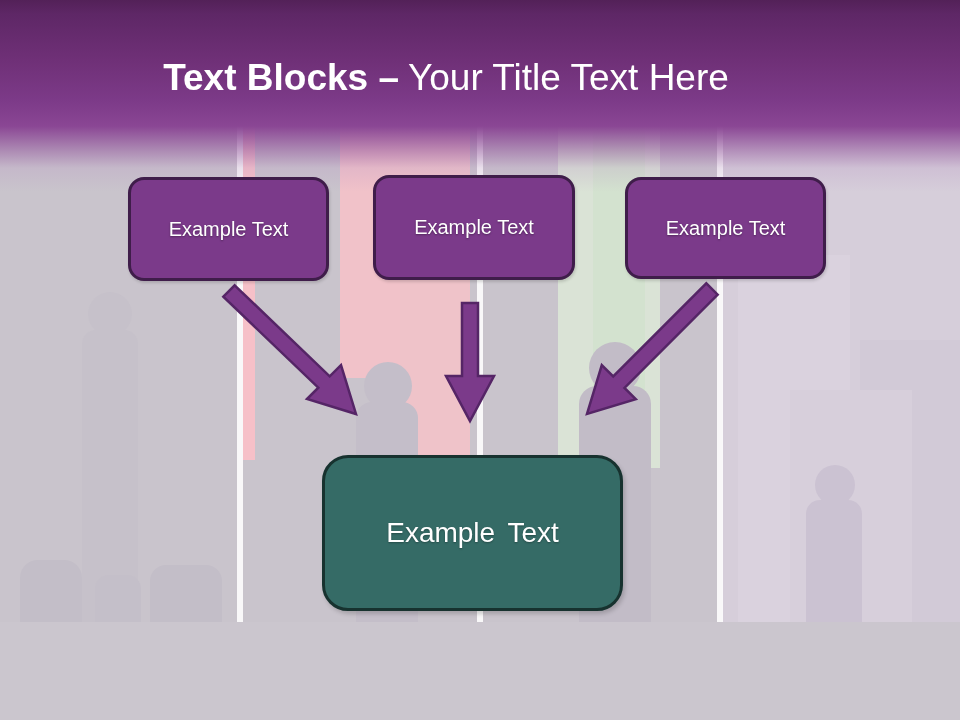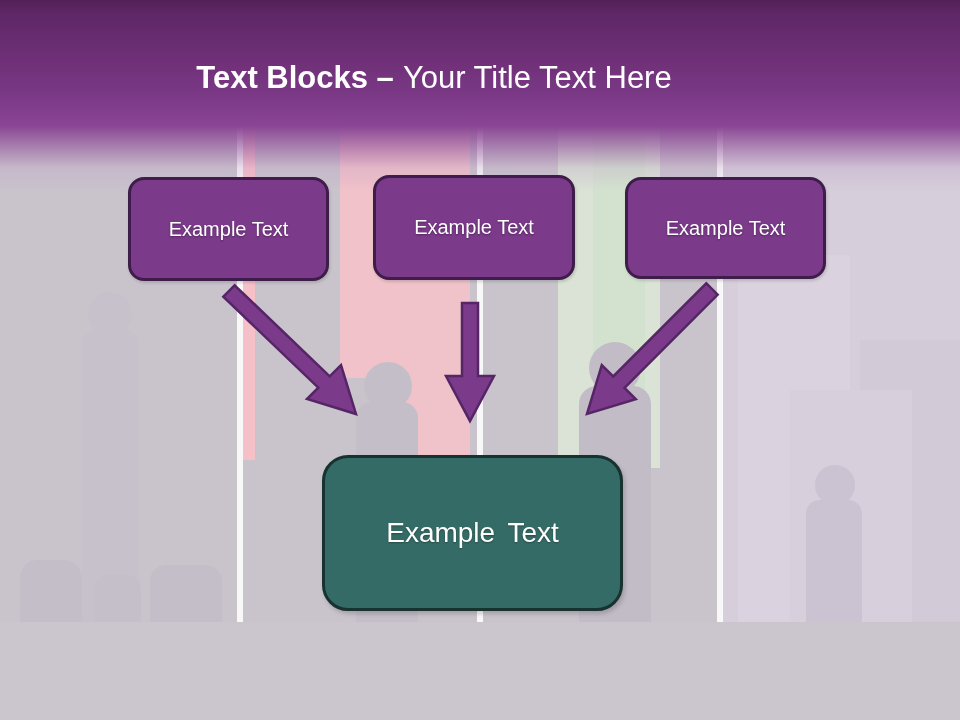--- a/index.html
+++ b/index.html
@@ -44,22 +44,22 @@
   .header-band{
     left:0;top:0;width:960px;height:192px;z-index:5;
     background:linear-gradient(180deg,
       #532158 0px,#5e2766 14px,#6f3077 60px,#7c3a88 100px,#8a4694 126px,
       rgba(148,88,158,0.55) 150px,rgba(185,150,195,0.25) 168px,rgba(202,197,207,0) 192px);
   }
   
   .bottom-strip{left:0;top:622px;width:960px;height:98px;background:#cbc6ce;z-index:6;}
   
   .title{
-    left:0;top:48px;width:868px;height:60px;line-height:60px;z-index:9;
-    text-align:center;color:#ffffff;font-size:31px;font-weight:400;
+    left:12px;top:48px;width:868px;height:60px;line-height:60px;z-index:9;
+    text-align:center;color:#ffffff;font-size:37px;font-weight:400;
   }
   .title .bold{font-weight:700;margin-right:9px;}
   
   .arrow-layer{left:0;top:0;width:960px;height:720px;z-index:7;}
   .arrow{fill:#7b3a8a;stroke:#552566;stroke-width:2.5;}
   
   .tbox{
     z-index:8;display:flex;align-items:center;justify-content:center;
     background:#7b3a8a;border:3px solid #3f1d4a;border-radius:16px;
     color:#ffffff;font-size:20px;box-sizing:border-box;

